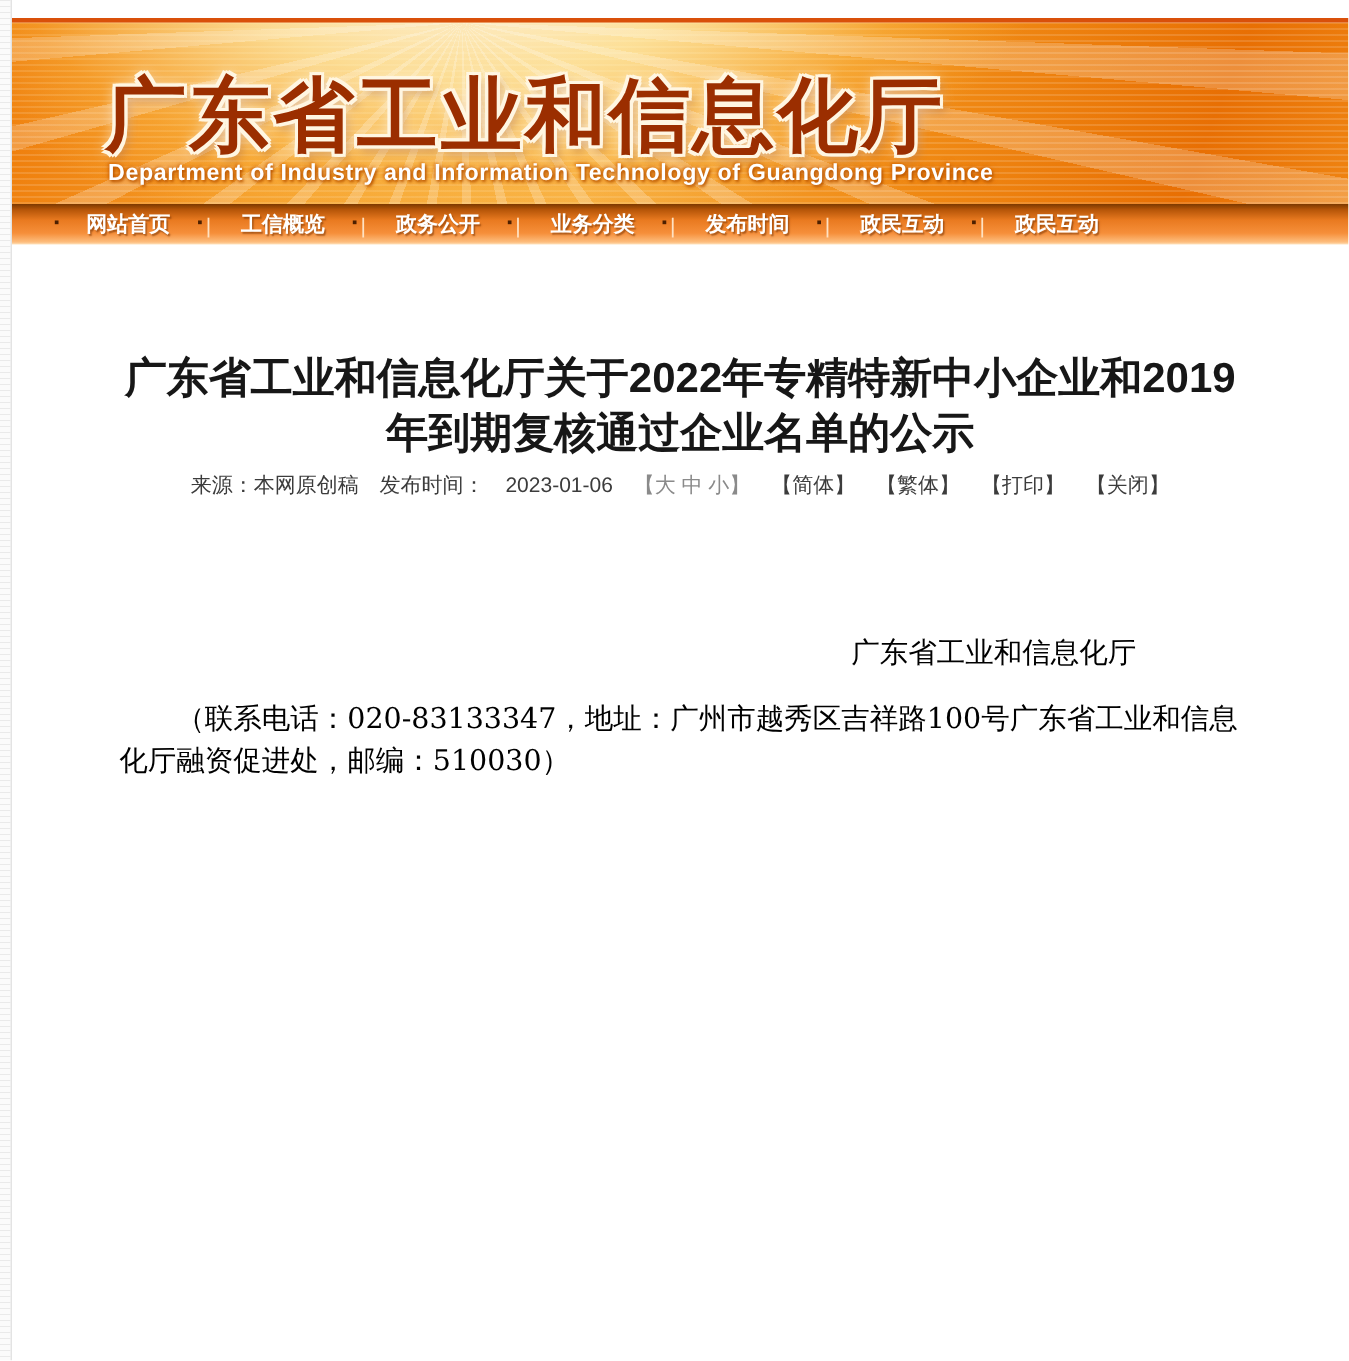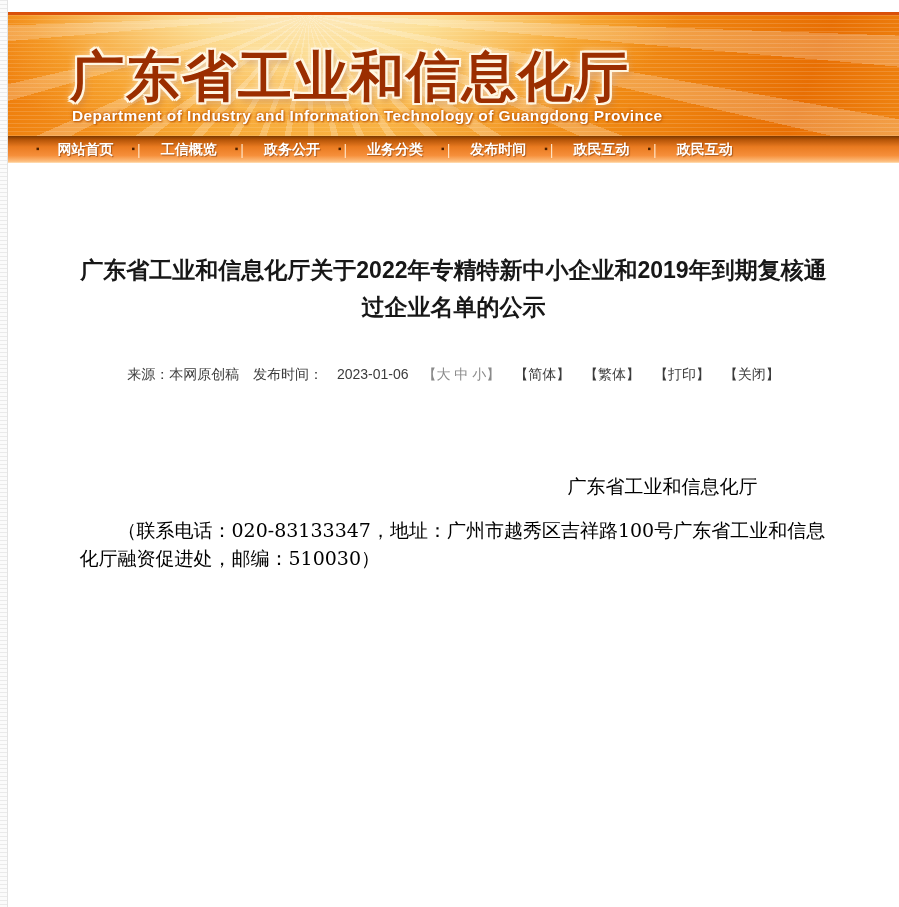--- a/index.html
+++ b/index.html
@@ -47,26 +47,26 @@
     display:flex; align-items:center; padding-left:28px;
     font-size:14px; font-weight:bold; color:#fff;
   }
   .nav-item { color:#ffffff; margin:0 18px; cursor:pointer; text-shadow:1px 1px 1px rgba(120,50,0,0.6); white-space:nowrap; }
   .nav-dot { color:#4d2000; font-size:10px; transform:translateY(-1px); }
   .nav-pipe { color:#ffe2c2; margin:0 2px; font-weight:normal; }
 
   
   .content { position:relative; width:891px; }
   .article-title {
-    width:762px; margin:89px auto 0 auto; text-align:center;
-    font-size:23px; line-height:37px; font-weight:bold; color:#171717;
+    width:762px; margin:70px auto 0 auto; text-align:center;
+    font-size:28px; line-height:37px; font-weight:bold; color:#171717;
     font-family:"Liberation Sans", sans-serif;
   }
   .meta {
-    margin-top:40px; text-align:center; font-size:14px; color:#3c3c3c;
+    margin-top:8px; text-align:center; font-size:14px; color:#3c3c3c;
   }
   .meta span { margin:0 5px; }
   .meta .dim { color:#8a8a8a; }
   .meta .lnk { cursor:pointer; }
 
   .article-body {
     width:748px; margin:34px auto 0 auto;
     font-family:"DejaVu Serif","Liberation Serif", serif;
     font-size:19px; line-height:28.5px; color:#000;
   }

